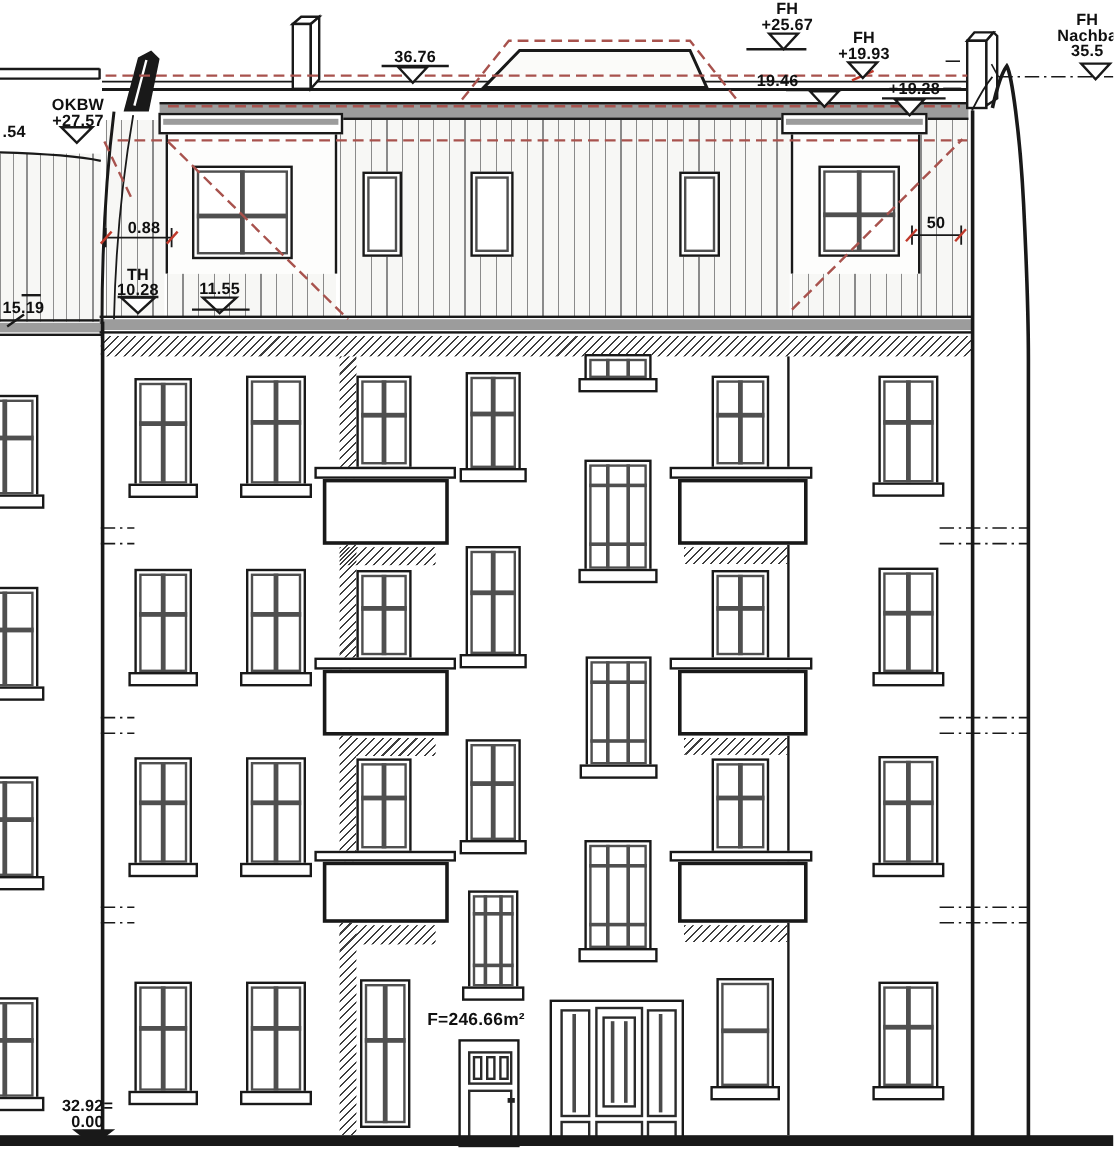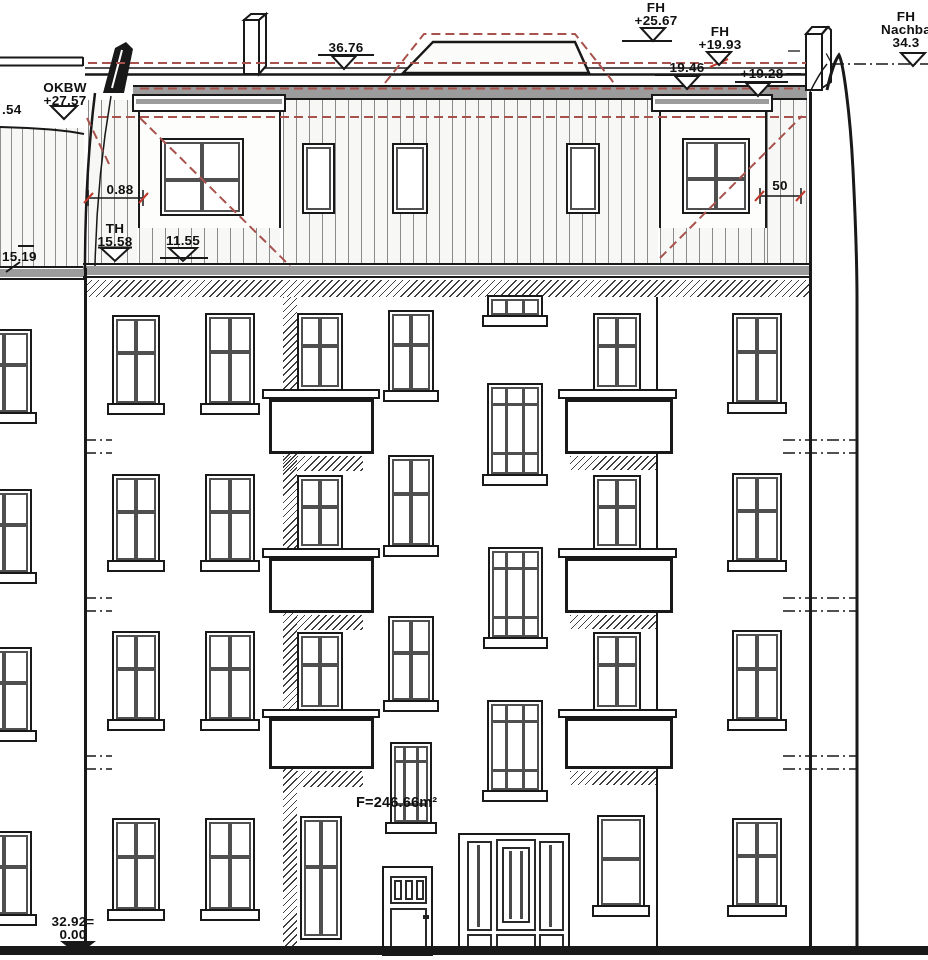--- a/index.html
+++ b/index.html
@@ -426,55 +426,55 @@
     <span>FH</span><br>
     <span>+25.67</span>
   </div>
   <div class="lab" style="left:691px;top:25px;width:58px">
     <span>FH</span><br>
     <span>+19.93</span>
   </div>
   <div class="lab" style="left:316px;top:41px;width:60px">
     <span>36.76</span>
   </div>
-  <div class="lab" style="left:662px;top:61px;width:50px">
+  <div class="lab" style="left:623px;top:61px;width:50px">
     <span>19.46</span>
   </div>
   <div class="lab" style="left:733px;top:67px;width:58px">
     <span>+19.28</span>
   </div>
   <div class="lab" style="left:868px;top:10px;width:76px">
     <span>FH</span><br>
     <span>Nachba</span><br>
-    <span>34.3</span>
+    <span>35.5</span>
   </div>
   <div class="lab" style="left:36px;top:81px;width:58px">
     <span>OKBW</span><br>
     <span>+27.57</span>
   </div>
   <div class="lab" style="left:2px;top:103px;text-align:left">
     <span>.54</span>
   </div>
   <div class="lab" style="left:98px;top:183px;width:44px">
     <span>0.88</span>
   </div>
   <div class="lab" style="left:760px;top:179px;width:40px">
     <span>50</span>
   </div>
   <div class="lab" style="left:93px;top:222px;width:44px">
     <span>TH</span><br>
-    <span>15.58</span>
+    <span>10.28</span>
   </div>
   <div class="lab" style="left:160px;top:234px;width:46px">
     <span>11.55</span>
   </div>
   <div class="lab" style="left:2px;top:250px;text-align:left">
     <span>15.19</span>
   </div>
   <div class="lab" style="left:34px;top:915px;width:78px">
     <span>32.92=</span><br>
     <span>0.00</span>
   </div>
-  <div class="lab big" style="left:356px;top:796px;text-align:right">
+  <div class="lab big" style="left:356px;top:844px;text-align:right">
     <span>F=246.66m²</span>
   </div>
 
 </div>
 
 </body></html>

